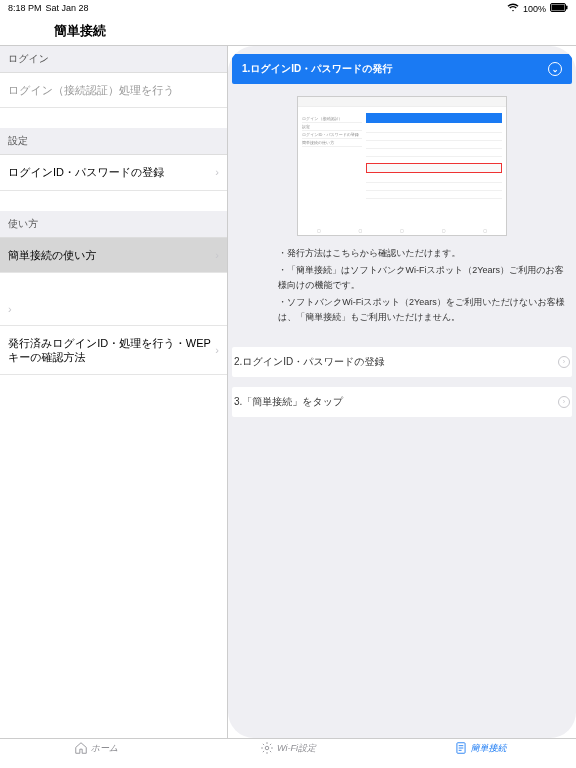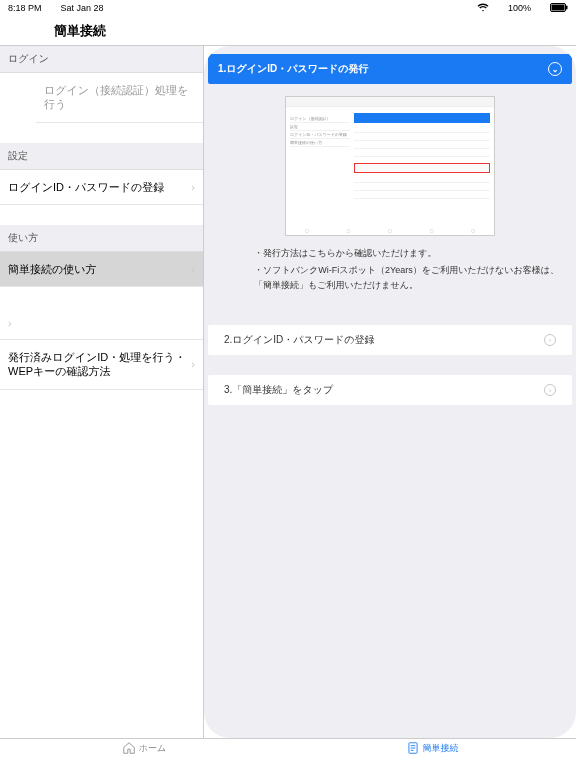--- a/index.html
+++ b/index.html
@@ -1,50 +1,50 @@
 <!DOCTYPE html>
 <html><head>
 <meta charset="utf-8">
 <style>
   * { box-sizing: border-box; margin: 0; padding: 0; }
   html, body { width: 576px; height: 768px; font-family: -apple-system, "Helvetica Neue", Arial, sans-serif; background: #fff; overflow: hidden; }
   .status-bar { height: 16px; display: flex; align-items: center; justify-content: space-between; padding: 0 8px; font-size: 9px; color: #000; }
-  .status-left, .status-right { display: flex; align-items: flex-start; gap: 19px; }
+  .status-left, .status-right { display: flex; align-items: flex-end; gap: 4px; }
   .wifi-ic, .batt-ic { display: inline-block; }
   .nav-bar { height: 30px; display: flex; align-items: center; border-bottom: 1px solid #ccc; padding: 0 10px; font-size: 13px; font-weight: 600; }
   .nav-title { margin-left: 44px; }
   .content { display: flex; height: 692px; }
-  .sidebar { width: 204px; border-right: 1px solid #ccc; background: #fff; overflow-y: auto; font-size: 11px; }
+  .sidebar { width: 228px; border-right: 1px solid #ccc; background: #fff; overflow-y: auto; font-size: 11px; }
   .sec-header { background: #efeff3; color: #555; padding: 6px 8px; font-size: 10px; border-bottom: 1px solid #ddd; }
   .row { display: flex; align-items: center; justify-content: space-between; padding: 10px 8px; border-bottom: 1px solid #e5e5e5; font-size: 11px; color: #000; background: #fff; cursor: pointer; }
   .row .chev { color: #c7c7cc; font-size: 11px; }
-  .row.dim { color: #9a9a9a; margin-left: 36px; }
+  .row.dim { color: #9a9a9a; }
   .row.selected { background: #d6d6d6; }
   .row .label { flex: 1; line-height: 1.3; }
   .spacer { height: 20px; background: #fff; }
 
   .detail { flex: 1; background: #efeff3; overflow-y: auto; font-size: 10px; border-radius: 26px; }
   .acc-header { background: #1a7af3; color: #fff; padding: 8px 10px; font-size: 10px; font-weight: 600; display: flex; align-items: center; justify-content: space-between; margin: 8px 4px 8px 4px; border-radius: 2px; }
   .acc-header .chev-circle { width: 14px; height: 14px; border: 1.5px solid #fff; border-radius: 50%; display: flex; align-items: center; justify-content: center; font-size: 8px; }
   .img-wrap { display: flex; justify-content: center; padding: 4px 0 6px 0; }
   .thumb { width: 210px; height: 140px; background: #fff; border: 1px solid #ccc; position: relative; }
   .thumb-top { height: 10px; background: #f5f5f5; border-bottom: 1px solid #eee; }
   .thumb-blue { height: 10px; background: #1a7af3; margin: 6px 4px 0 4px; }
   .thumb-red { border: 1px solid #e33; height: 10px; margin: 4px 4px 0 4px; background: #f9f9f9; }
   .thumb-body { padding: 2px 4px; }
   .thumb-row { height: 8px; border-bottom: 1px solid #f0f0f0; font-size: 4px; color: #999; }
   .thumb-side { position: absolute; left: 4px; top: 18px; width: 60px; font-size: 4px; color: #888; }
   .thumb-side div { padding: 1px 0; border-bottom: 1px solid #f0f0f0; white-space: nowrap; overflow: hidden; }
   .thumb-bottom { position: absolute; bottom: 2px; left: 0; right: 0; display: flex; justify-content: space-around; font-size: 4px; color: #aaa; }
   .bullets { padding: 4px 10px 10px 10px; font-size: 9px; color: #333; line-height: 1.6; margin-left: 40px; }
   .bullets div { margin-bottom: 3px; }
-  .sub-acc { background: #fff; margin: 20px 4px; padding: 8px 16px; font-size: 10px; color: #333; display: flex; justify-content: space-between; align-items: center; border-radius: 2px; cursor: pointer; }
+  .sub-acc { background: #fff; margin: 10px 4px; padding: 8px 2px; font-size: 10px; color: #333; display: flex; justify-content: space-between; align-items: center; border-radius: 2px; cursor: pointer; }
   .sub-acc .chev-r { color: #c7c7cc; width: 12px; height: 12px; border: 1px solid #c7c7cc; border-radius: 50%; display: flex; align-items: center; justify-content: center; font-size: 7px; }
 
-  .tabbar { height: 20px; border-top: 1px solid #ccc; display: flex; }
+  .tabbar { height: 20px; border-top: 1px solid #ccc; display: flex; font-style: italic; }
   .tab { flex: 1; display: flex; align-items: center; justify-content: center; gap: 3px; font-size: 9px; color: #8e8e93; cursor: pointer; }
   .tab.active { color: #1a7af3; }
   .tab svg { width: 14px; height: 14px; }
 </style>
 </head>
 <body>
 
 <div class="status-bar">
   <div class="status-left">
     <span>8:18 PM</span>
@@ -140,20 +140,21 @@
             <span>▢</span>
             <span>▢</span>
             <span>▢</span>
             <span>▢</span>
           </div>
       </div>
     </div>
 
     <div class="bullets">
       <div>・発行方法はこちらから確認いただけます。</div>
+      <div>・「簡単接続」はソフトバンクWi-Fiスポット（2Years）ご利用のお客様向けの機能です。</div>
       <div>・ソフトバンクWi-Fiスポット（2Years）をご利用いただけないお客様は、「簡単接続」もご利用いただけません。</div>
     </div>
 
     <div class="sub-acc">
       <span>2.ログインID・パスワードの登録</span>
       <span class="chev-r">›</span>
     </div>
 
     <div class="sub-acc">
       <span>3.「簡単接続」をタップ</span>
@@ -165,20 +166,29 @@
 
 <div class="tabbar">
   <div class="tab">
     <span>
       <svg viewBox="0 0 24 24">
           <path d="M3 11 L12 3 L21 11 V21 H14 V14 H10 V21 H3 Z" fill="none" stroke="#8e8e93" stroke-width="1.5"></path>
         </svg>
     </span>
     <span>ホーム</span>
   </div>
+  <div class="tab">
+    <span>
+      <svg viewBox="0 0 24 24">
+          <circle cx="12" cy="12" r="3" fill="none" stroke="#8e8e93" stroke-width="1.5"></circle>
+          <path d="M12 2v3M12 19v3M2 12h3M19 12h3M4.9 4.9l2.1 2.1M17 17l2.1 2.1M4.9 19.1l2.1-2.1M17 7l2.1-2.1" stroke="#8e8e93" stroke-width="1.5"></path>
+        </svg>
+    </span>
+    <span>Wi-Fi設定</span>
+  </div>
   <div class="tab active">
     <span>
       <svg viewBox="0 0 24 24">
           <rect x="5" y="3" width="14" height="18" rx="1.5" fill="none" stroke="#1a7af3" stroke-width="1.5"></rect>
           <line x1="8" y1="8" x2="16" y2="8" stroke="#1a7af3" stroke-width="1.5"></line>
           <line x1="8" y1="12" x2="16" y2="12" stroke="#1a7af3" stroke-width="1.5"></line>
           <line x1="8" y1="16" x2="13" y2="16" stroke="#1a7af3" stroke-width="1.5"></line>
         </svg>
     </span>
     <span>簡単接続</span>

